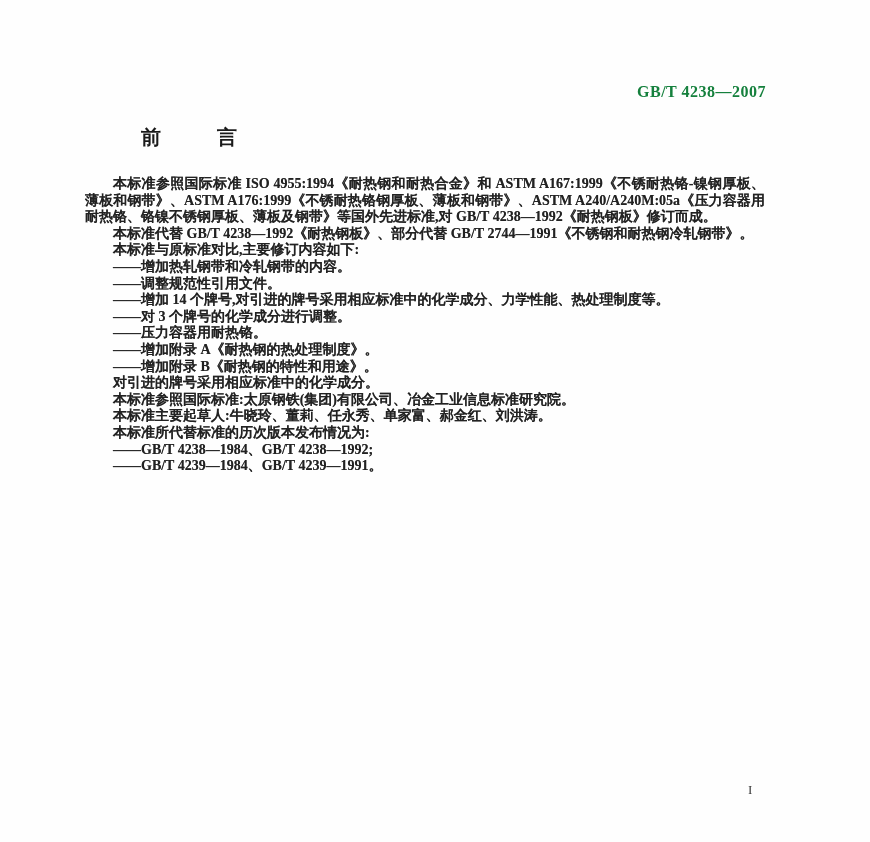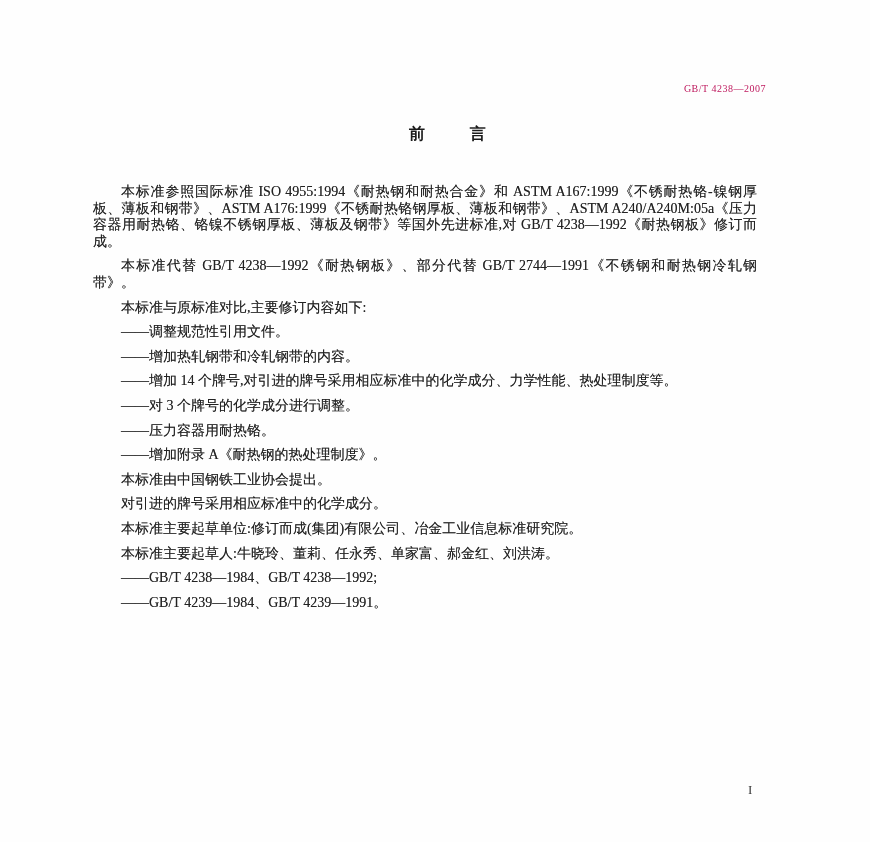--- a/index.html
+++ b/index.html
@@ -13,53 +13,54 @@
     height: 842px;
     background: #fefefe;
     font-family: "Liberation Serif", "DejaVu Serif", serif;
     color: #1e1e1e;
     overflow: hidden;
   }
   .doc-code {
     position: absolute;
     top: 83px;
     right: 104px;
-    font-size: 10px;
-    font-weight: normal;
+    font-size: 16px;
+    font-weight: bold;
     letter-spacing: 0.5px;
-    color: #be185d;
+    color: #15803d;
   }
   .title {
     position: absolute;
     top: 124px;
     left: 85px;
     width: 680px;
     margin: 0;
-    text-align: center;
-    font-size: 16px;
+    text-align: left;
+    font-size: 20px;
     font-weight: bold;
     color: #1a1a1a;
     letter-spacing: 2.8em;
     padding-left: 2.8em; 
     white-space: nowrap;
   }
   .content {
     position: absolute;
     top: 176px;
     left: 85px;
     width: 680px;
   }
   .content p {
-    margin: 8px;
+    margin: 0;
     font-size: 14px;
     line-height: 16.6px;
     text-indent: 2em;
     text-align: justify;
     color: #222222;
     text-shadow: 0 0 0.4px rgba(30,30,30,0.55); 
+    font-weight: bold;
   }
   .page-number {
     position: absolute;
     top: 782px;
     left: 748px;
     font-size: 13px;
     color: #3a3a3a;
     font-family: "Liberation Serif", serif;
   }
 </style>
@@ -69,29 +70,30 @@
 <div class="page">
 
   <div class="doc-code">GB/T 4238—2007</div>
 
   <h1 class="title">前言</h1>
 
   <div class="content">
     <p>本标准参照国际标准 ISO 4955:1994《耐热钢和耐热合金》和 ASTM A167:1999《不锈耐热铬-镍钢厚板、薄板和钢带》、ASTM A176:1999《不锈耐热铬钢厚板、薄板和钢带》、ASTM A240/A240M:05a《压力容器用耐热铬、铬镍不锈钢厚板、薄板及钢带》等国外先进标准,对 GB/T 4238—1992《耐热钢板》修订而成。</p>
     <p>本标准代替 GB/T 4238—1992《耐热钢板》、部分代替 GB/T 2744—1991《不锈钢和耐热钢冷轧钢带》。</p>
     <p>本标准与原标准对比,主要修订内容如下:</p>
+    <p>——增加热轧钢带和冷轧钢带的内容。</p>
     <p>——调整规范性引用文件。</p>
-    <p>——增加热轧钢带和冷轧钢带的内容。</p>
     <p>——增加 14 个牌号,对引进的牌号采用相应标准中的化学成分、力学性能、热处理制度等。</p>
     <p>——对 3 个牌号的化学成分进行调整。</p>
     <p>——压力容器用耐热铬。</p>
     <p>——增加附录 A《耐热钢的热处理制度》。</p>
-    <p>本标准由中国钢铁工业协会提出。</p>
+    <p>——增加附录 B《耐热钢的特性和用途》。</p>
     <p>对引进的牌号采用相应标准中的化学成分。</p>
-    <p>本标准主要起草单位:修订而成(集团)有限公司、冶金工业信息标准研究院。</p>
+    <p>本标准参照国际标准:太原钢铁(集团)有限公司、冶金工业信息标准研究院。</p>
     <p>本标准主要起草人:牛晓玲、董莉、任永秀、单家富、郝金红、刘洪涛。</p>
+    <p>本标准所代替标准的历次版本发布情况为:</p>
     <p>——GB/T 4238—1984、GB/T 4238—1992;</p>
     <p>——GB/T 4239—1984、GB/T 4239—1991。</p>
   </div>
 
   <div class="page-number">I</div>
 
 </div>
 
 </body></html>

